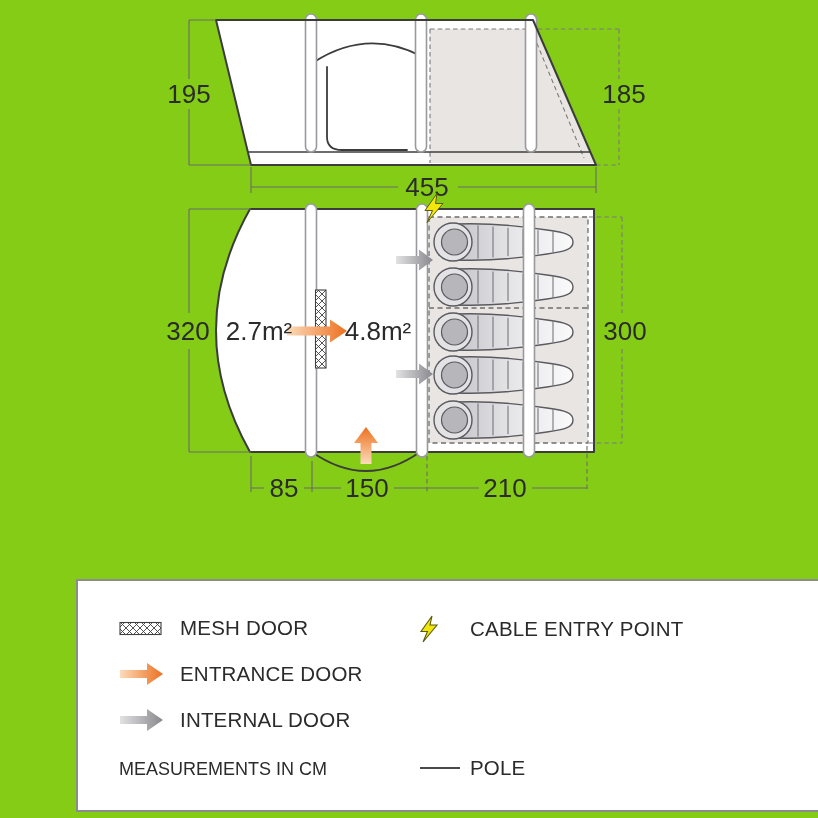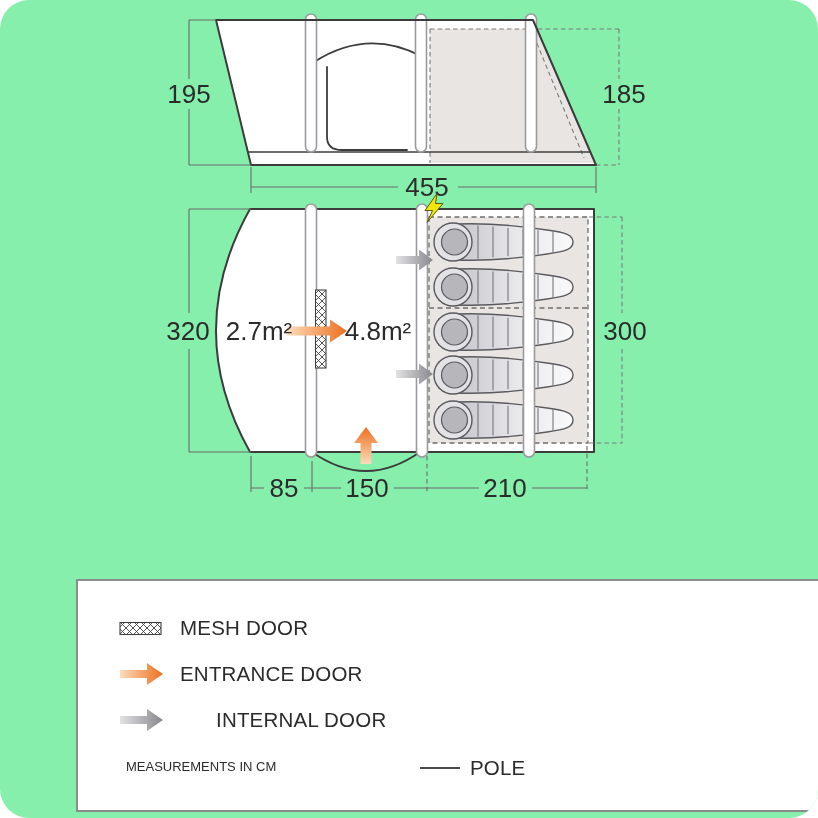--- a/index.html
+++ b/index.html
@@ -1,26 +1,26 @@
 <!DOCTYPE html>
 <html><head>
 <meta charset="utf-8">
 <style>
   html,body{margin:0;padding:0;background:#ffffff;}
-  .page{position:relative;width:818px;height:818px;background:#86efac;overflow:hidden;
-        font-family:"Liberation Sans",sans-serif;color:#2b2b2b;border-radius:29px;}
+  .page{position:relative;width:818px;height:818px;background:#84cc16;overflow:hidden;
+        font-family:"Liberation Sans",sans-serif;color:#2b2b2b;}
   .diagram-svg{position:absolute;left:0;top:0;}
   .dim-text{font-family:"Liberation Sans",sans-serif;font-size:26px;fill:#2b2b2b;}
   .area-text{font-family:"Liberation Sans",sans-serif;font-size:26px;fill:#2b2b2b;}
   .legend-box{position:absolute;left:76px;top:579px;width:792px;height:233px;
               border:2px solid #8c8c8c;background:#ffffff;box-sizing:border-box;}
   .legend-row{position:absolute;display:flex;align-items:center;height:30px;}
   .legend-icon{display:flex;align-items:center;justify-content:flex-start;}
   .legend-label{font-size:20.5px;letter-spacing:0.2px;color:#2b2b2b;white-space:nowrap;}
-  .legend-note{position:absolute;font-size:13px;color:#2b2b2b;white-space:nowrap;margin-left:7px;}
+  .legend-note{position:absolute;font-size:18px;color:#2b2b2b;white-space:nowrap;}
   .col-left .legend-icon{width:61px;}
   .col-right .legend-icon{width:52px;}
 </style>
 </head>
 <body>
 
 <div class="page">
 
 <svg class="diagram-svg" width="818" height="560" viewBox="0 0 818 560">
   <defs>
@@ -162,37 +162,45 @@
           <stop offset="0" stop-color="#fbdcba"></stop>
                 <stop offset="1" stop-color="#ed6f1f"></stop>
         </linearGradient>
             </defs>
         <path d="M1,9 H28 V2 L44,13 L28,24 V17 H1 Z" fill="url(#gOrL)"></path>
       </svg>
     </span>
     <span class="legend-label">ENTRANCE DOOR</span>
   </div>
 
-  <div class="legend-row col-left" style="left:41px;top:124px;gap:36px;">
+  <div class="legend-row col-left" style="left:41px;top:124px;">
     <span class="legend-icon">
       <svg width="46" height="26" viewBox="0 0 46 26">
         <defs>
               <linearGradient id="gGrL" x1="0" y1="0" x2="1" y2="0">
           <stop offset="0" stop-color="#e2e2e4"></stop>
                 <stop offset="1" stop-color="#88888d"></stop>
         </linearGradient>
             </defs>
         <path d="M1,9 H28 V2 L44,13 L28,24 V17 H1 Z" fill="url(#gGrL)"></path>
       </svg>
     </span>
     <span class="legend-label">INTERNAL DOOR</span>
   </div>
 
   <div class="legend-note" style="left:41px;top:178px;">MEASUREMENTS IN CM</div>
 
+  <div class="legend-row col-right" style="left:340px;top:33px;">
+    <span class="legend-icon">
+      <svg width="22" height="28" viewBox="0 0 22 28">
+        <path d="M 14,1 L 3,16.5 L 9.5,16.5 L 5,27 L 19,10 L 12,10 Z" fill="#f2e50a" stroke="#5a5a10" stroke-width="1.1"></path>
+      </svg>
+    </span>
+    <span class="legend-label">CABLE ENTRY POINT</span>
+  </div>
 
 
 
   <div class="legend-row col-right" style="left:340px;top:172px;">
     <span class="legend-icon">
       <svg width="46" height="6" viewBox="0 0 46 6">
         <line x1="2" y1="3" x2="42" y2="3" stroke="#4a4a4a" stroke-width="2"></line>
       </svg>
     </span>
     <span class="legend-label">POLE</span>

